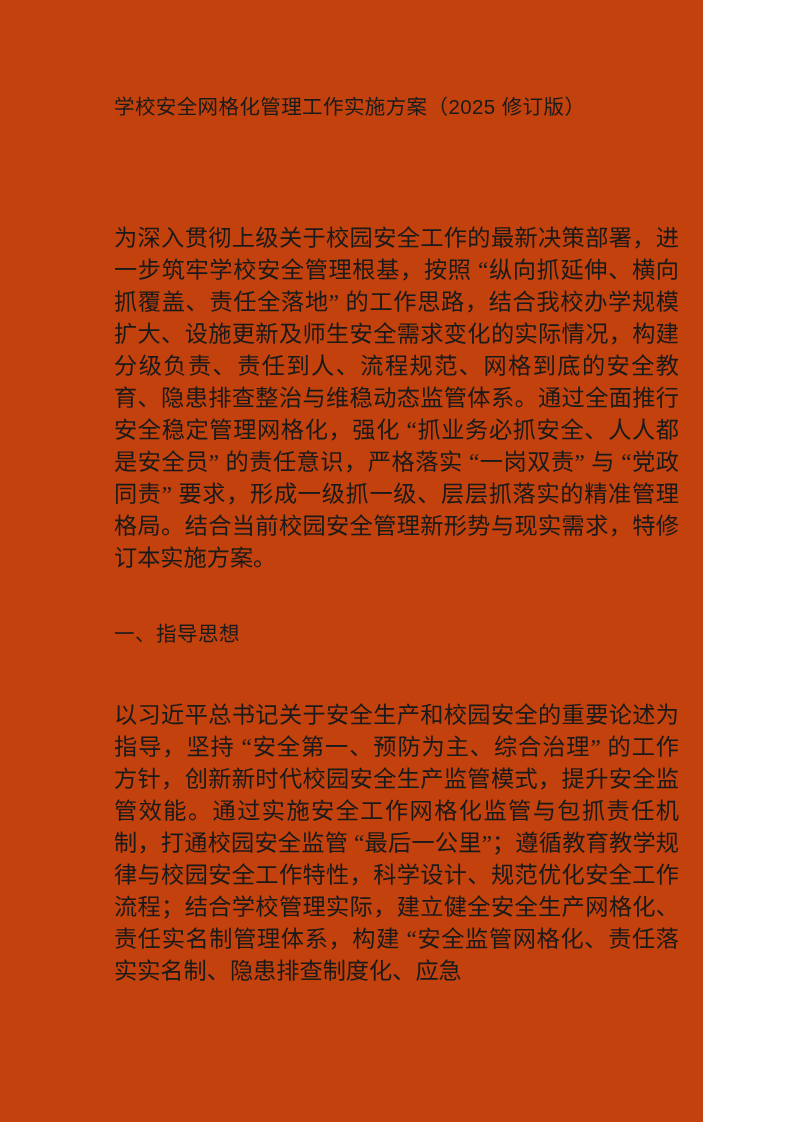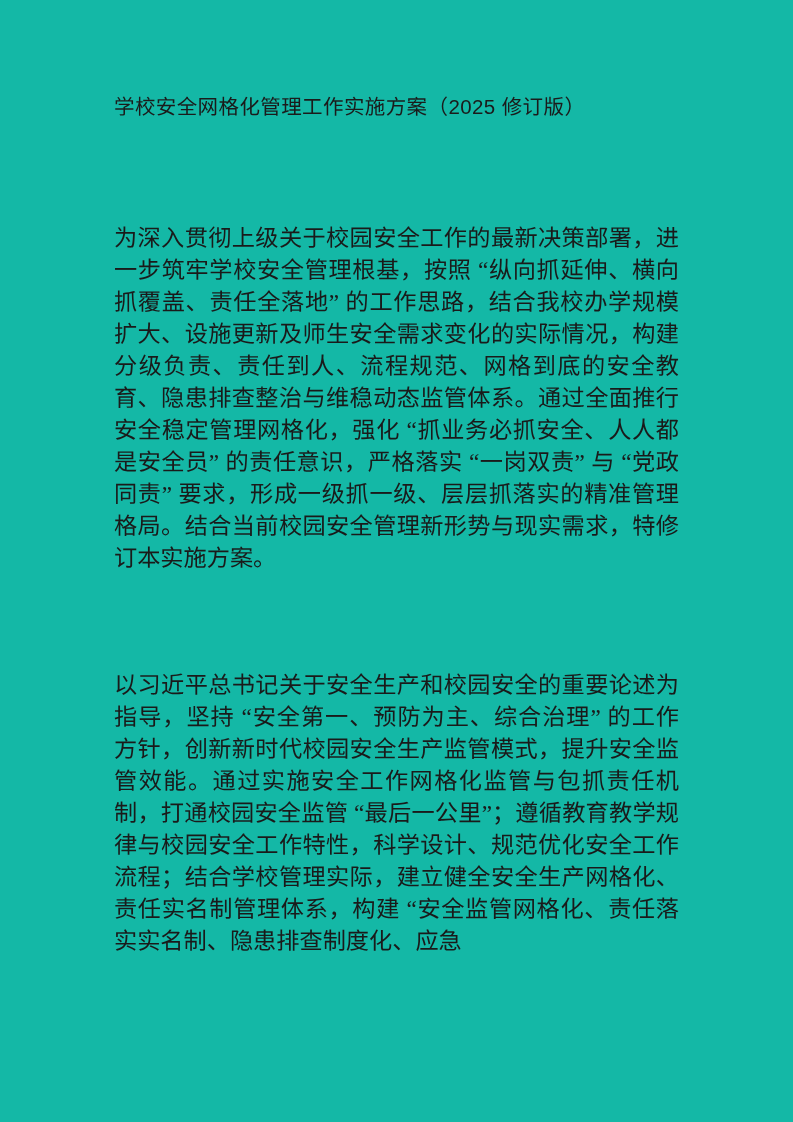--- a/index.html
+++ b/index.html
@@ -8,23 +8,23 @@
     padding: 0;
     background: #ffffff;
   }
 
   body {
     font-family: "Liberation Serif", "DejaVu Serif", serif;
   }
 
   .page {
     position: relative;
-    width: 793px;
+    width: 703px;
     height: 1122px;
-    background: #14b8a6;
+    background: #c2410c;
     overflow: hidden;
     box-sizing: border-box;
   }
 
   .content {
     position: absolute;
     left: 114px;
     top: 92px;
     width: 565px;
   }
@@ -83,20 +83,21 @@
   <div class="content">
 
     <h1 class="doc-title">学校安全网格化管理工作实施方案（2025 修订版）</h1>
 
     <div class="gap-title-to-p1"></div>
 
     <p class="body-para">为深入贯彻上级关于校园安全工作的最新决策部署，进一步筑牢学校安全管理根基，按照 “纵向抓延伸、横向抓覆盖、责任全落地” 的工作思路，结合我校办学规模扩大、设施更新及师生安全需求变化的实际情况，构建分级负责、责任到人、流程规范、网格到底的安全教育、隐患排查整治与维稳动态监管体系。通过全面推行安全稳定管理网格化，强化 “抓业务必抓安全、人人都是安全员” 的责任意识，严格落实 “一岗双责” 与 “党政同责” 要求，形成一级抓一级、层层抓落实的精准管理格局。结合当前校园安全管理新形势与现实需求，特修订本实施方案。</p>
 
     <div class="gap-p1-to-h1"></div>
 
+    <h2 class="section-heading">一、指导思想</h2>
 
     <div class="gap-h1-to-p2"></div>
 
     <div class="clip-bottom">
       <p class="body-para">以习近平总书记关于安全生产和校园安全的重要论述为指导，坚持 “安全第一、预防为主、综合治理” 的工作方针，创新新时代校园安全生产监管模式，提升安全监管效能。通过实施安全工作网格化监管与包抓责任机制，打通校园安全监管 “最后一公里”；遵循教育教学规律与校园安全工作特性，科学设计、规范优化安全工作流程；结合学校管理实际，建立健全安全生产网格化、责任实名制管理体系，构建 “安全监管网格化、责任落实实名制、隐患排查制度化、应急</p>
     </div>
 
   </div>
 </div>
 

